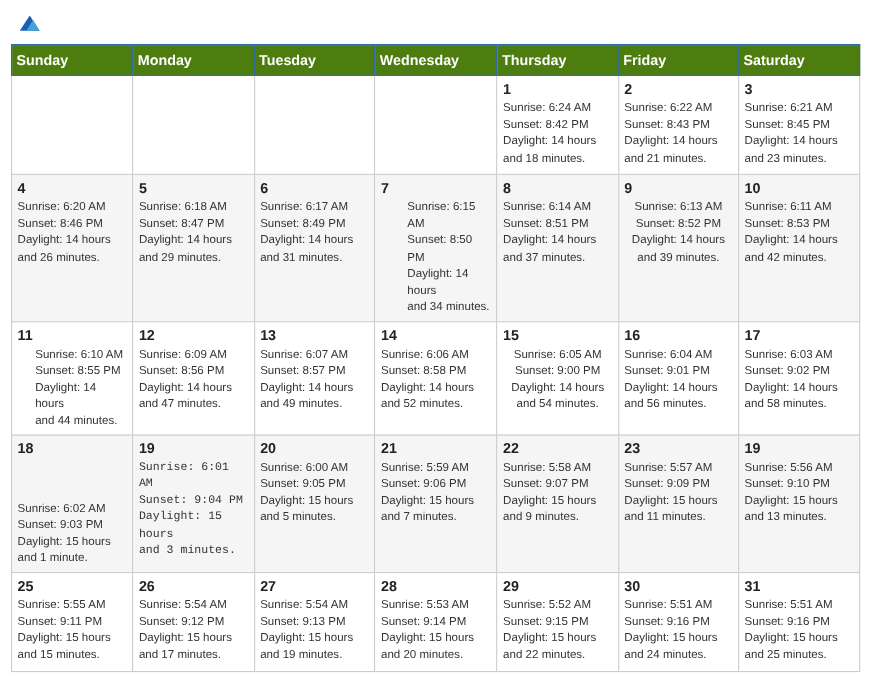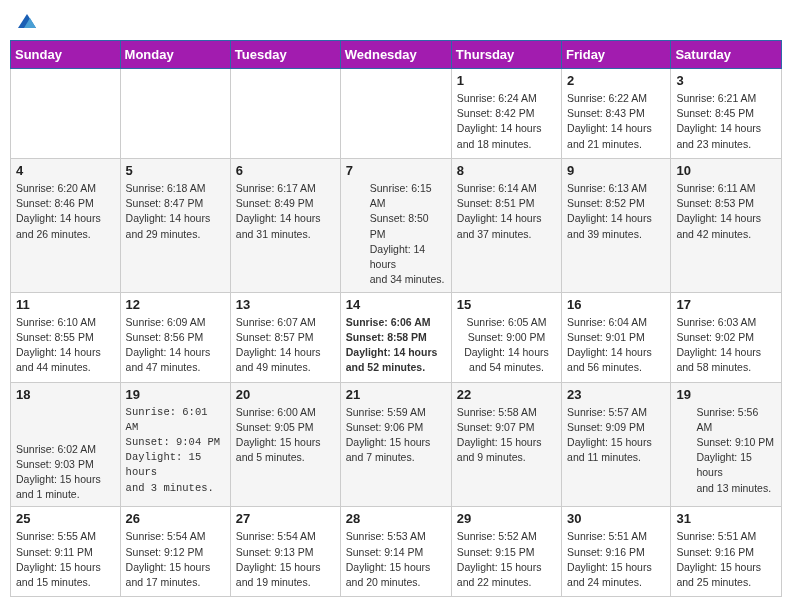--- a/index.html
+++ b/index.html
@@ -48,21 +48,21 @@
     .subtitle {
       font-size: 16px;
       color: #555;
     }
     .calendar {
       width: 100%;
       border-collapse: collapse;
       border: 1px solid #ccc;
     }
     .calendar th {
-      background-color: #a21caf;
+      background-color: #4d7c0f;
       color: white;
       padding: 6px 4px;
       font-size: 13px;
       font-weight: bold;
       border: 1px solid #2d69a8;
       text-align: left;
     }
     .calendar td {
       border: 1px solid #ccc;
       vertical-align: top;
@@ -185,58 +185,58 @@
         </td>
         <td>
           <div class="day-num">8</div>
           <div class="day-info" style="white-space: pre-line;">Sunrise: 6:14 AM
 Sunset: 8:51 PM
 Daylight: 14 hours
 and 37 minutes.</div>
         </td>
         <td>
           <div class="day-num">9</div>
-          <div class="day-info" style="white-space: pre-line;">Sunrise: 6:13 AM
+          <div class="day-info" style="white-space: pre-line; text-align: center;">Sunrise: 6:13 AM
 Sunset: 8:52 PM
 Daylight: 14 hours
 and 39 minutes.</div>
         </td>
         <td>
           <div class="day-num">10</div>
           <div class="day-info" style="white-space: pre-line;">Sunrise: 6:11 AM
 Sunset: 8:53 PM
 Daylight: 14 hours
 and 42 minutes.</div>
         </td>
       </tr>
       <tr class="week-row">
         <td>
           <div class="day-num">11</div>
-          <div class="day-info" style="white-space: pre-line;">Sunrise: 6:10 AM
+          <div class="day-info" style="white-space: pre-line; margin-left: 16px;">Sunrise: 6:10 AM
 Sunset: 8:55 PM
 Daylight: 14 hours
 and 44 minutes.</div>
         </td>
         <td>
           <div class="day-num">12</div>
           <div class="day-info" style="white-space: pre-line;">Sunrise: 6:09 AM
 Sunset: 8:56 PM
 Daylight: 14 hours
 and 47 minutes.</div>
         </td>
         <td>
           <div class="day-num">13</div>
           <div class="day-info" style="white-space: pre-line;">Sunrise: 6:07 AM
 Sunset: 8:57 PM
 Daylight: 14 hours
 and 49 minutes.</div>
         </td>
         <td>
           <div class="day-num">14</div>
-          <div class="day-info" style="white-space: pre-line; font-weight: bold;">Sunrise: 6:06 AM
+          <div class="day-info" style="white-space: pre-line;">Sunrise: 6:06 AM
 Sunset: 8:58 PM
 Daylight: 14 hours
 and 52 minutes.</div>
         </td>
         <td>
           <div class="day-num">15</div>
           <div class="day-info" style="white-space: pre-line; text-align: center;">Sunrise: 6:05 AM
 Sunset: 9:00 PM
 Daylight: 14 hours
 and 54 minutes.</div>
@@ -294,21 +294,21 @@
         </td>
         <td>
           <div class="day-num">23</div>
           <div class="day-info" style="white-space: pre-line;">Sunrise: 5:57 AM
 Sunset: 9:09 PM
 Daylight: 15 hours
 and 11 minutes.</div>
         </td>
         <td>
           <div class="day-num">19</div>
-          <div class="day-info" style="white-space: pre-line; margin-left: 20px;">Sunrise: 5:56 AM
+          <div class="day-info" style="white-space: pre-line;">Sunrise: 5:56 AM
 Sunset: 9:10 PM
 Daylight: 15 hours
 and 13 minutes.</div>
         </td>
       </tr>
       <tr class="week-row">
         <td>
           <div class="day-num">25</div>
           <div class="day-info" style="white-space: pre-line;">Sunrise: 5:55 AM
 Sunset: 9:11 PM

